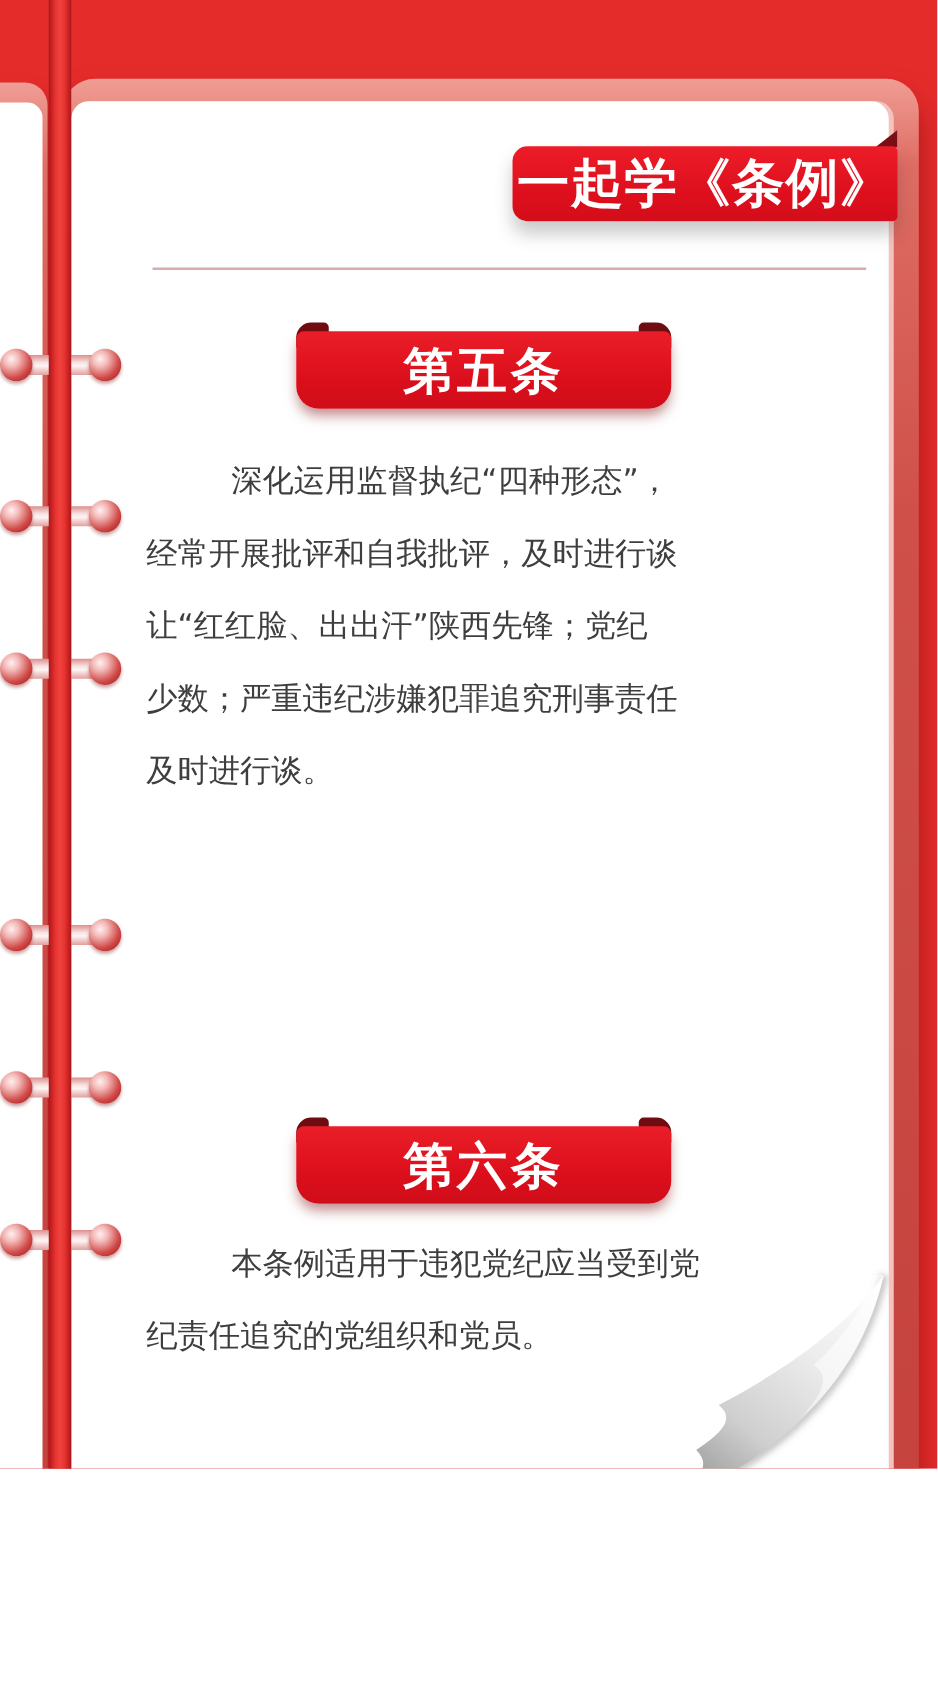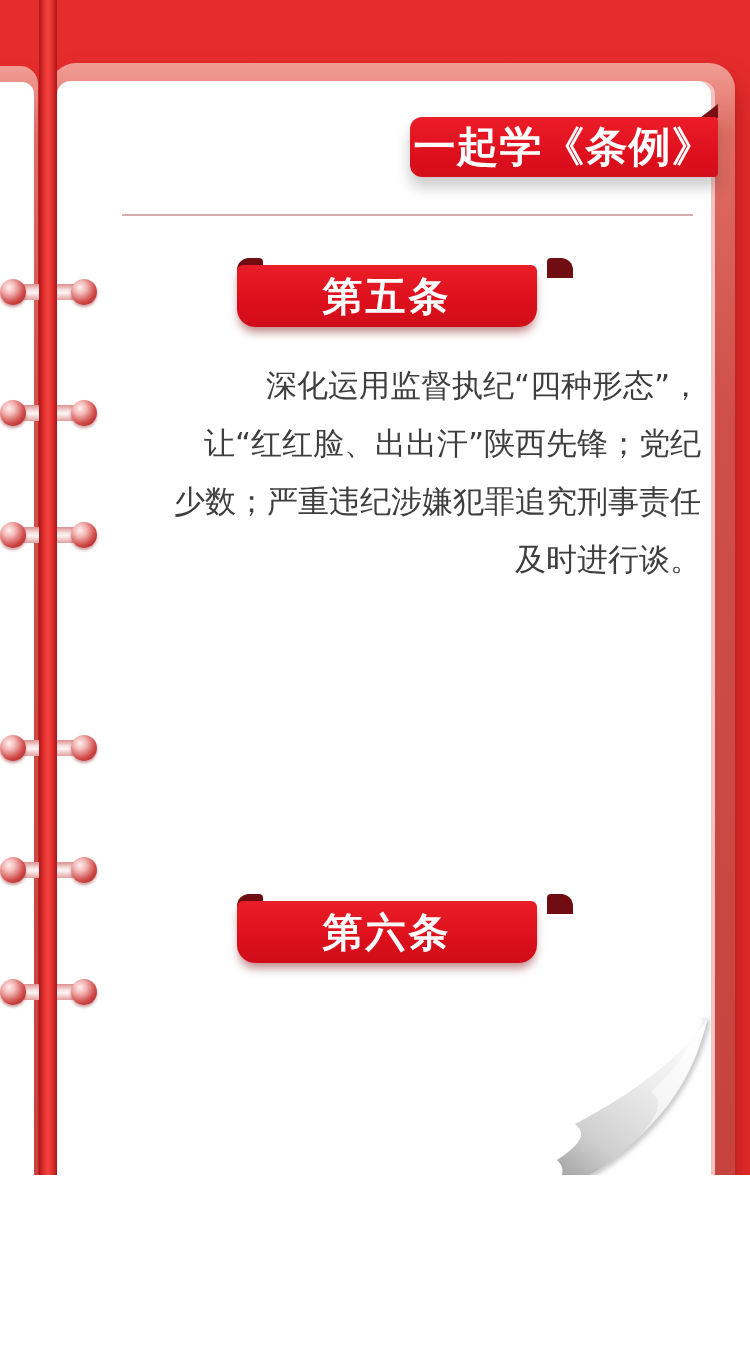--- a/index.html
+++ b/index.html
@@ -37,32 +37,32 @@
     border-radius:12px 4px 4px 12px;display:flex;align-items:center;justify-content:center;
     box-shadow:0 10px 14px rgba(70,60,60,.28);}
   .banner span{color:#fff;font-weight:bold;font-size:42px;letter-spacing:1px;}
   .banner-fold{position:absolute;left:700px;top:104px;width:18px;height:14px;background:#7a1015;
     clip-path:polygon(0 100%,100% 0,100% 100%);}
 
   
   .divider{position:absolute;left:122px;top:214px;width:571px;height:2px;background:#d9abab;}
 
   
-  .ribbon{position:absolute;left:237px;width:300px;height:62px;padding-left:36px;}
+  .ribbon{position:absolute;left:237px;width:300px;height:62px;}
   .ribbon .tip{position:absolute;top:-7px;width:26px;height:20px;background:#6f0d12;}
   .ribbon .tip.l{left:0;border-radius:12px 4px 0 0;}
   .ribbon .tip.r{right:0;border-radius:4px 12px 0 0;}
   .ribbon .body{position:absolute;left:0;top:0;width:300px;height:62px;
     background:linear-gradient(180deg,#ea1e28 0%,#dc0f1c 60%,#cf0d19 100%);
     border-radius:6px 6px 18px 18px;display:flex;align-items:center;justify-content:center;
     box-shadow:0 7px 10px -2px rgba(130,15,18,.5);}
   .ribbon .body span{color:#fff;font-weight:bold;font-size:40px;letter-spacing:3px;}
 
   
-  .para{position:absolute;left:117px;width:584px;color:#3e3e3e;font-size:31px;line-height:58px;text-align:right;}
+  .para{position:absolute;left:117px;width:584px;color:#3e3e3e;font-size:25px;line-height:58px;}
   .para .tline{height:58px;white-space:nowrap;}
   .para .tline:first-child{text-indent:68px;}
   .p1{top:356px;}
   .p2{top:982px;}
 
   
   .curl{position:absolute;left:521px;top:1012px;width:190px;height:195px;}
 
   
   .logo{position:absolute;left:285px;top:1232px;width:190px;height:125px;}
@@ -126,33 +126,38 @@
   <div class="ribbon" style="top:265px">
     <i class="tip l"></i>
     <i class="tip r"></i>
     <div class="body">
       <span>第五条</span>
     </div>
   </div>
 
   <div class="para p1">
     <div class="tline">深化运用监督执纪“四种形态”，</div>
+    <div class="tline">经常开展批评和自我批评，及时进行谈</div>
     <div class="tline">让“红红脸、出出汗”陕西先锋；党纪</div>
     <div class="tline">少数；严重违纪涉嫌犯罪追究刑事责任</div>
     <div class="tline">及时进行谈。</div>
   </div>
 
   <div class="ribbon" style="top:901px">
     <i class="tip l"></i>
     <i class="tip r"></i>
     <div class="body">
       <span>第六条</span>
     </div>
   </div>
 
+  <div class="para p2">
+    <div class="tline">本条例适用于违犯党纪应当受到党</div>
+    <div class="tline">纪责任追究的党组织和党员。</div>
+  </div>
 
   <svg class="curl" viewBox="0 0 190 195">
     <defs>
       <linearGradient id="curlg" x1="1" y1="0" x2="0.25" y2="1">
         <stop offset="0" stop-color="#ffffff"></stop>
         <stop offset="0.4" stop-color="#ececec"></stop>
         <stop offset="0.75" stop-color="#cfcfcf"></stop>
         <stop offset="1" stop-color="#9f9f9f"></stop>
       </linearGradient>
       <filter id="blur1">

